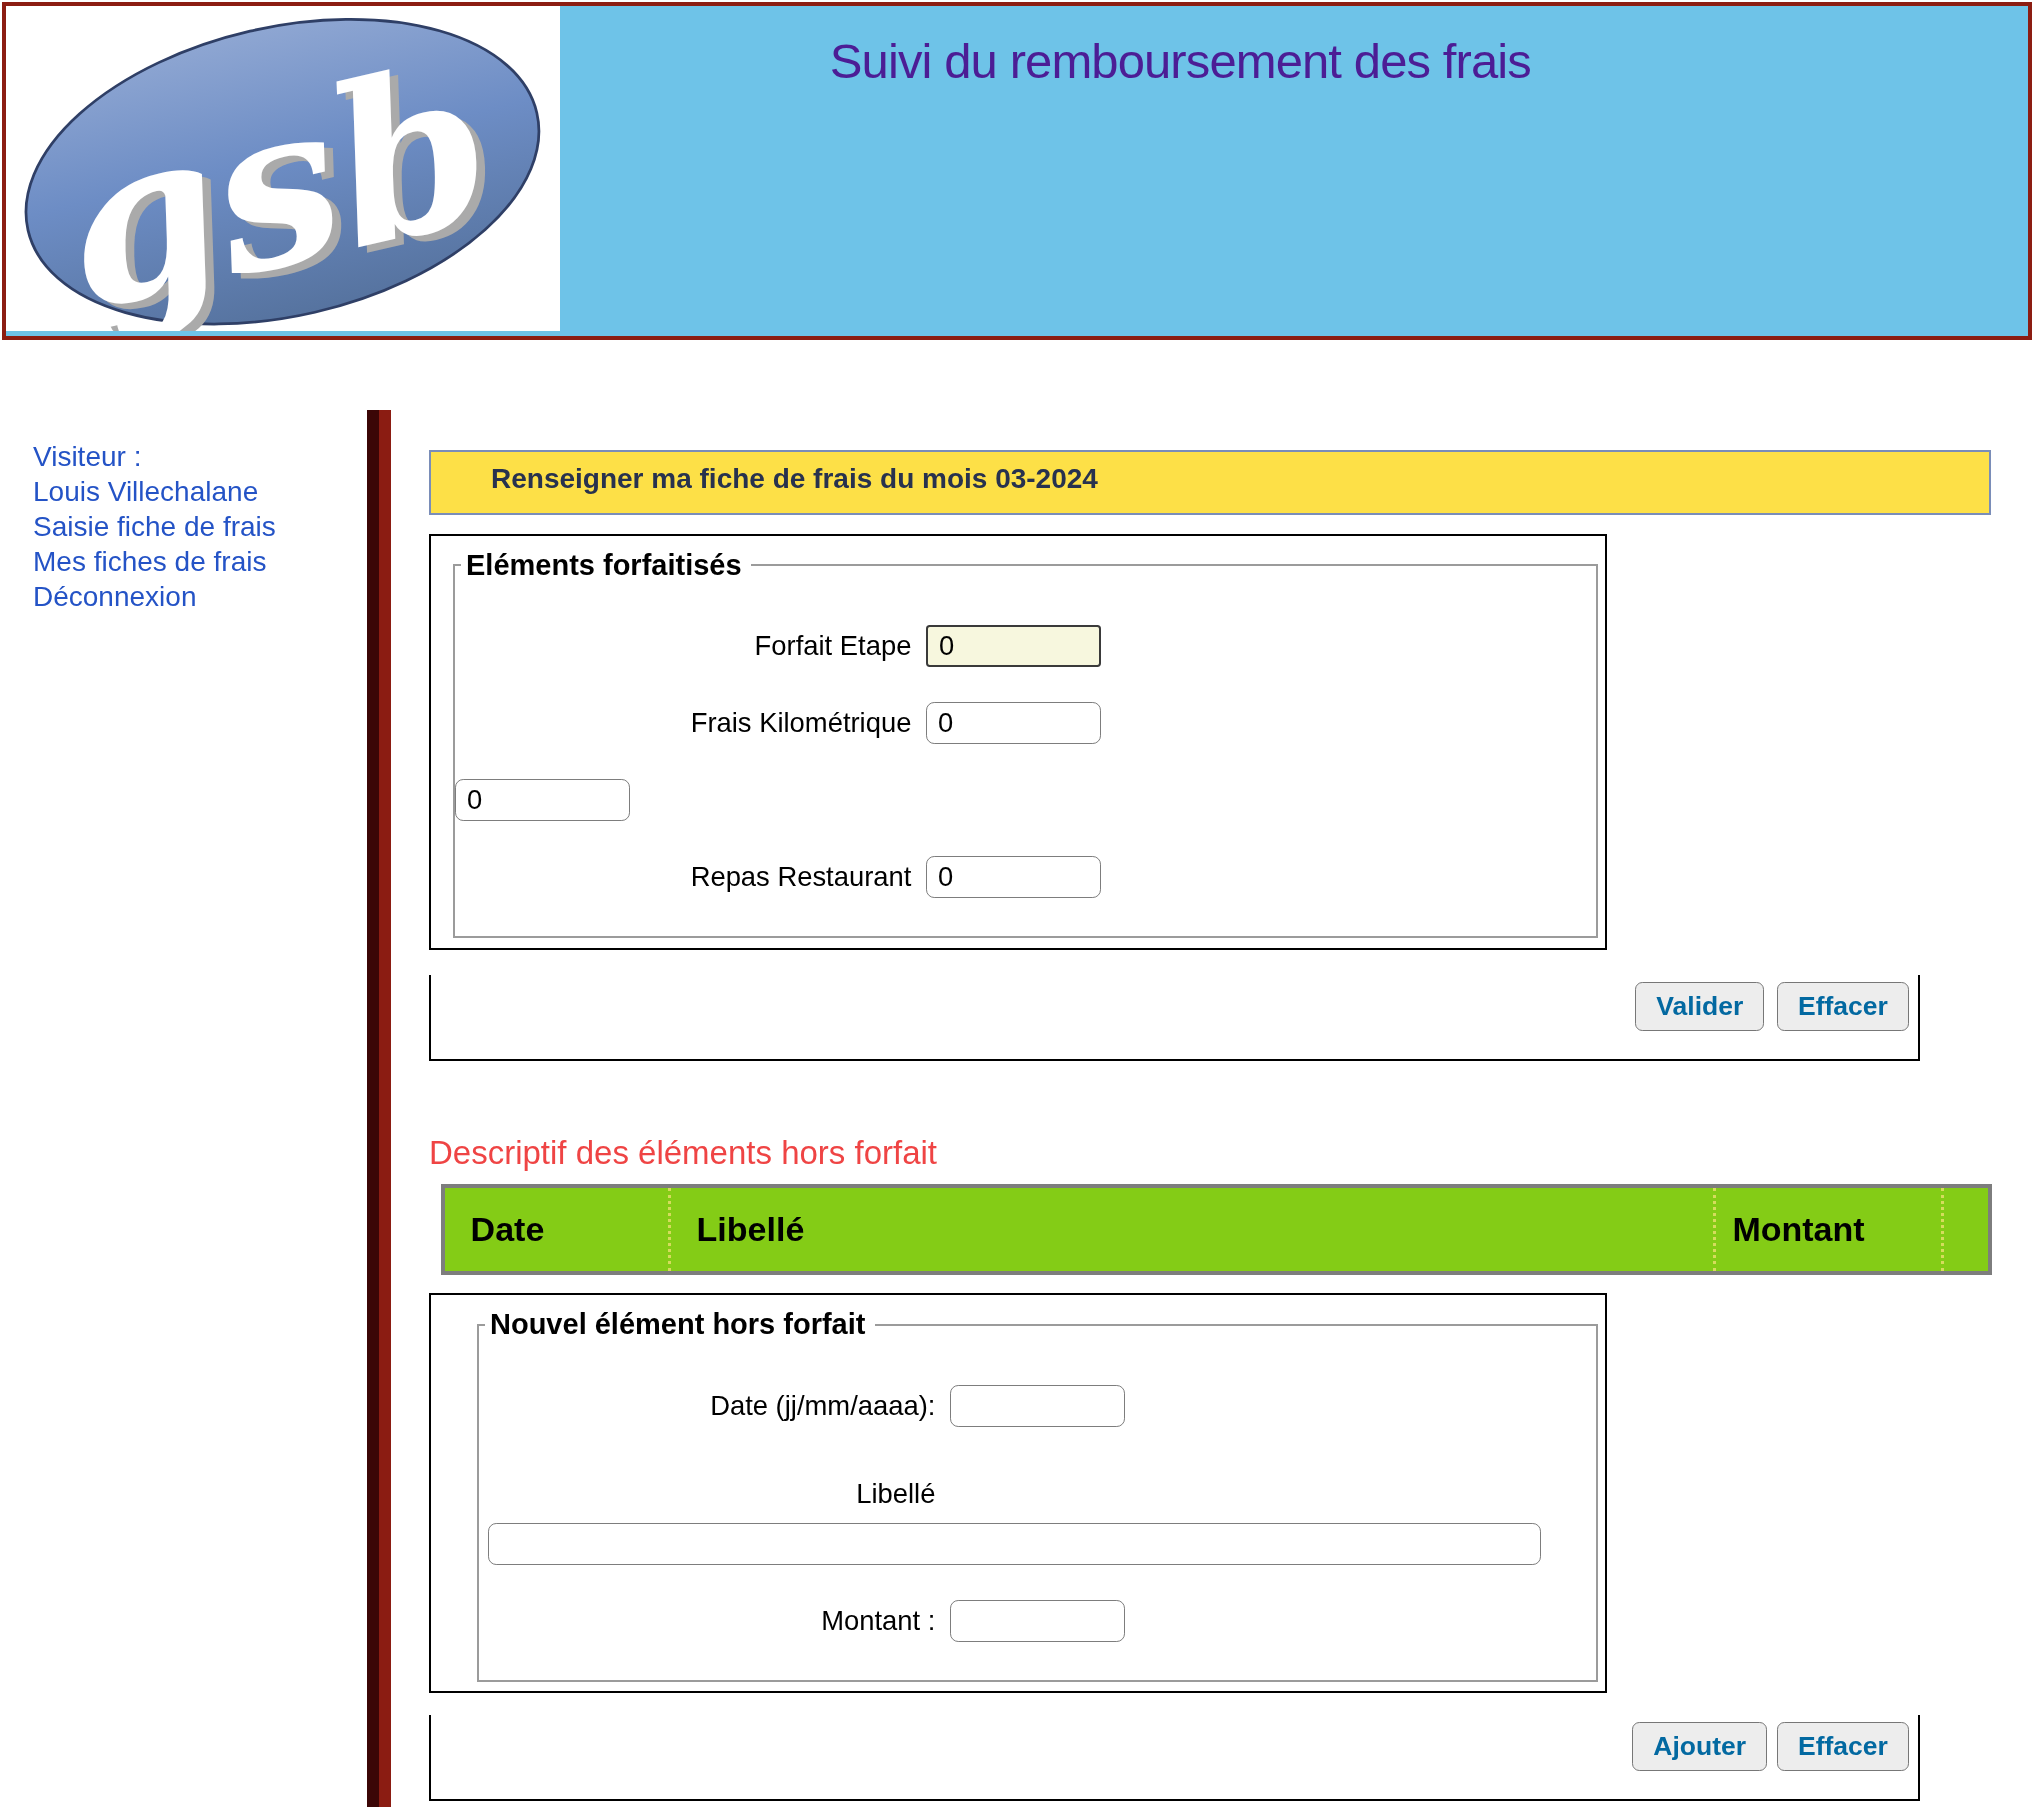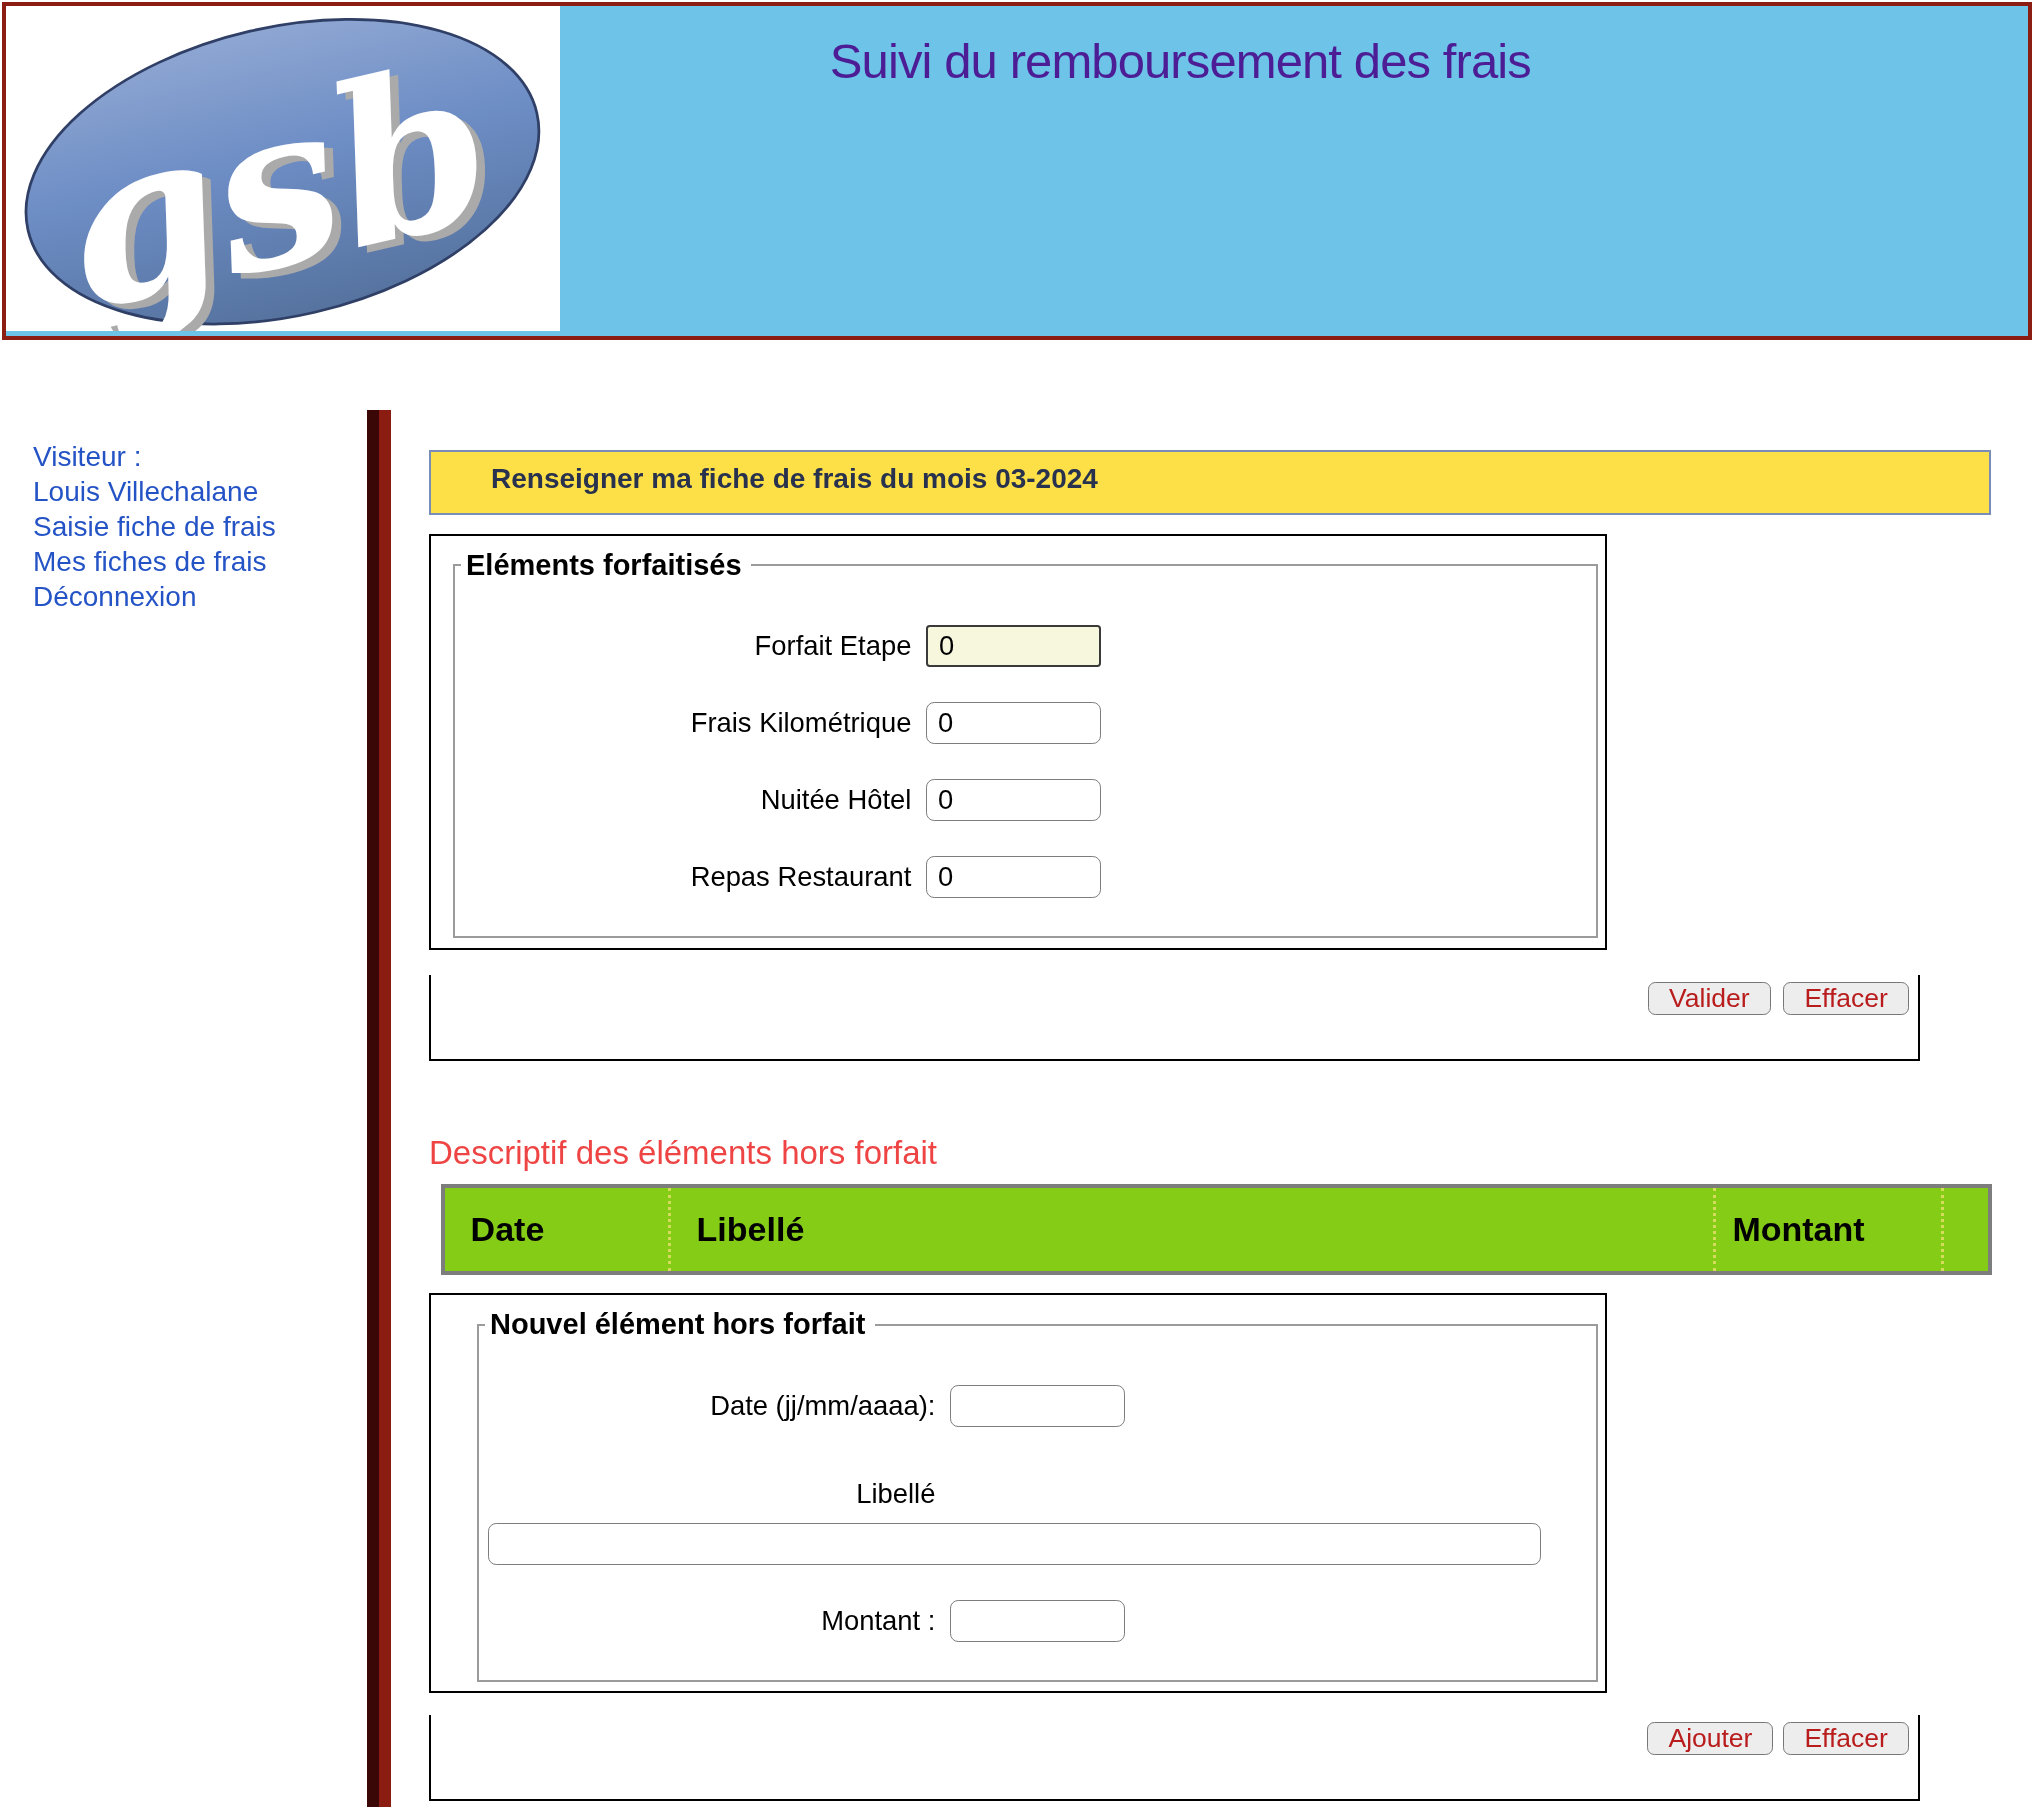--- a/index.html
+++ b/index.html
@@ -144,26 +144,27 @@
     margin-top: 25.6px;
     display: flex;
     justify-content: flex-end;
     align-items: flex-start;
     gap: 12.8px;
     padding: 7.3px 9.1px 0 0;
   }
   button {
     font-family: "Liberation Sans", sans-serif;
     font-size: 26.5px;
-    color: #b91c1c;
+    color: #0369a1;
     background: #EDEDED;
     border: 1.8px solid #777;
     border-radius: 7.3px;
-    padding: 0 20px;
+    padding: 8px 20px;
     cursor: pointer;
+    font-weight: bold;
   }
 
   
   .hors-heading {
     margin-top: 73px;
     font-size: 33px;
     font-weight: 400;
     color: #ef4444;
   }
   .expense-table {
@@ -239,21 +240,20 @@
           <span class="form-label">Forfait Etape</span>
           <input type="text" class="input-small input-focused" value="0" style="">
         </div>
 
         <div class="form-row">
           <span class="form-label">Frais Kilométrique</span>
           <input type="text" class="input-small" value="0" style="">
         </div>
 
         <div class="form-row">
-          <span class="form-label">Nuitée Hôtel</span>
           <input type="text" class="input-small" value="0" style="">
         </div>
 
         <div class="form-row">
           <span class="form-label">Repas Restaurant</span>
           <input type="text" class="input-small" value="0" style="">
         </div>
       </fieldset>
     </div>
 

